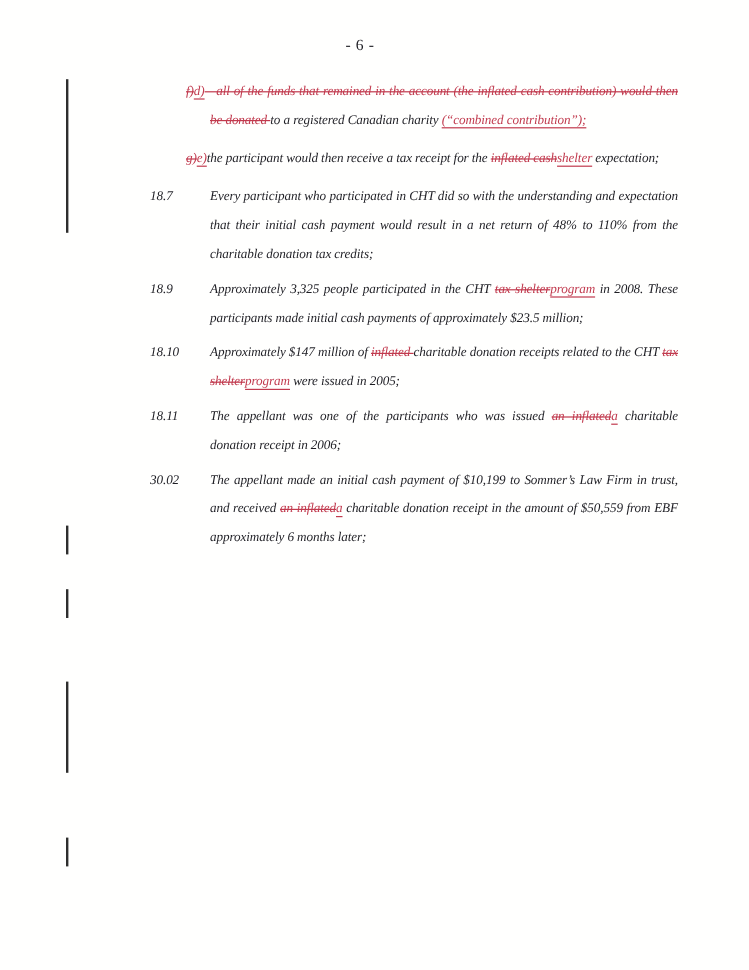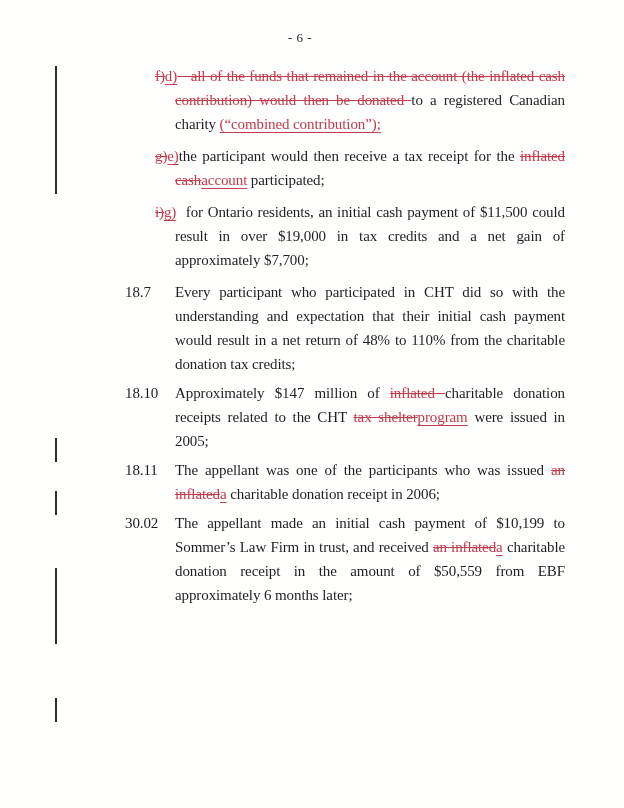--- a/index.html
+++ b/index.html
@@ -16,22 +16,22 @@
   .page{
     position:relative;width:624px;height:808px;background:var(--bg);overflow:hidden;
     color:var(--ink);
   }
   .pageno{
     position:absolute;top:30px;left:0;width:600px;text-align:center;
     font-size:13px;color:var(--ink);letter-spacing:0.5px;
   }
   .content{position:absolute;top:64px;left:0;right:0;}
   .para{
-    font-size:15px;line-height:24px;text-align:justify;text-justify:inter-word;
-    letter-spacing:-0.1px;margin:0 59px 5px 175px;color:var(--ink);
+    font-size:11px;line-height:24px;text-align:justify;text-justify:inter-word;
+    letter-spacing:-0.1px;margin:0 59px 5px 175px;color:var(--ink);font-style:italic;
   }
   .para.subitem{text-indent:-20px;margin-bottom:8px;}
   .para.numbered{position:relative;}
   .pnum{position:absolute;left:-50px;top:0;text-indent:0;}
   span.del{
     color:var(--red);
     text-decoration:line-through;
     text-decoration-color:var(--red);
     text-decoration-thickness:1px;
   }
@@ -56,20 +56,20 @@
   <div class="pageno">- 6 -</div>
 
   <div class="change-bar bar1"></div>
   <div class="change-bar bar2"></div>
   <div class="change-bar bar3"></div>
   <div class="change-bar bar4"></div>
   <div class="change-bar bar5"></div>
 
   <div class="content">
       <div class="para subitem"><span class="del">f)</span><span class="ins">d)</span><span class="del">&nbsp;&nbsp; all of the funds that remained in the account (the inflated cash contribution) would then be donated </span><span class="text">to a registered Canadian charity </span><span class="ins">(“combined contribution”);</span></div>
-      <div class="para subitem"><span class="del">g)</span><span class="ins">e)</span><span class="text">the participant would then receive a tax receipt for the </span><span class="del">inflated cash</span><span class="ins">account</span><span class="text"> participated;</span></div>
-      <div class="para subitem"><span class="del">i)</span><span class="ins">g)</span><span class="text">&nbsp; for Ontario residents, an initial cash payment of $11,500 could result in over $19,000 in tax credits and a net gain of approximately $7,700;</span></div>
+      <div class="para subitem"><span class="del">g)</span><span class="ins">e)</span><span class="text">the participant would then receive a tax receipt for the </span><span class="del">inflated cash</span><span class="ins">shelter</span><span class="text"> expectation;</span></div>
       <div class="para numbered"><span class="pnum">18.7</span><span class="text">Every participant who participated in CHT did so with the understanding and expectation that their initial cash payment would result in a net return of 48% to 110% from the charitable donation tax credits;</span></div>
+      <div class="para numbered"><span class="pnum">18.9</span><span class="text">Approximately 3,325 people participated in the CHT </span><span class="del">tax shelter</span><span class="ins">program</span><span class="text"> in 2008. These participants made initial cash payments of approximately $23.5 million;</span></div>
       <div class="para numbered"><span class="pnum">18.10</span><span class="text">Approximately $147 million of </span><span class="del">inflated </span><span class="text">charitable donation receipts related to the CHT </span><span class="del">tax shelter</span><span class="ins">program</span><span class="text"> were issued in 2005;</span></div>
       <div class="para numbered"><span class="pnum">18.11</span><span class="text">The appellant was one of the participants who was issued </span><span class="del">an inflated</span><span class="ins">a</span><span class="text"> charitable donation receipt in 2006;</span></div>
       <div class="para numbered"><span class="pnum">30.02</span><span class="text">The appellant made an initial cash payment of $10,199 to Sommer’s Law Firm in trust, and received </span><span class="del">an inflated</span><span class="ins">a</span><span class="text"> charitable donation receipt in the amount of $50,559 from EBF approximately 6 months later;</span></div>
     </div>
 </div>
 
 </body></html>

